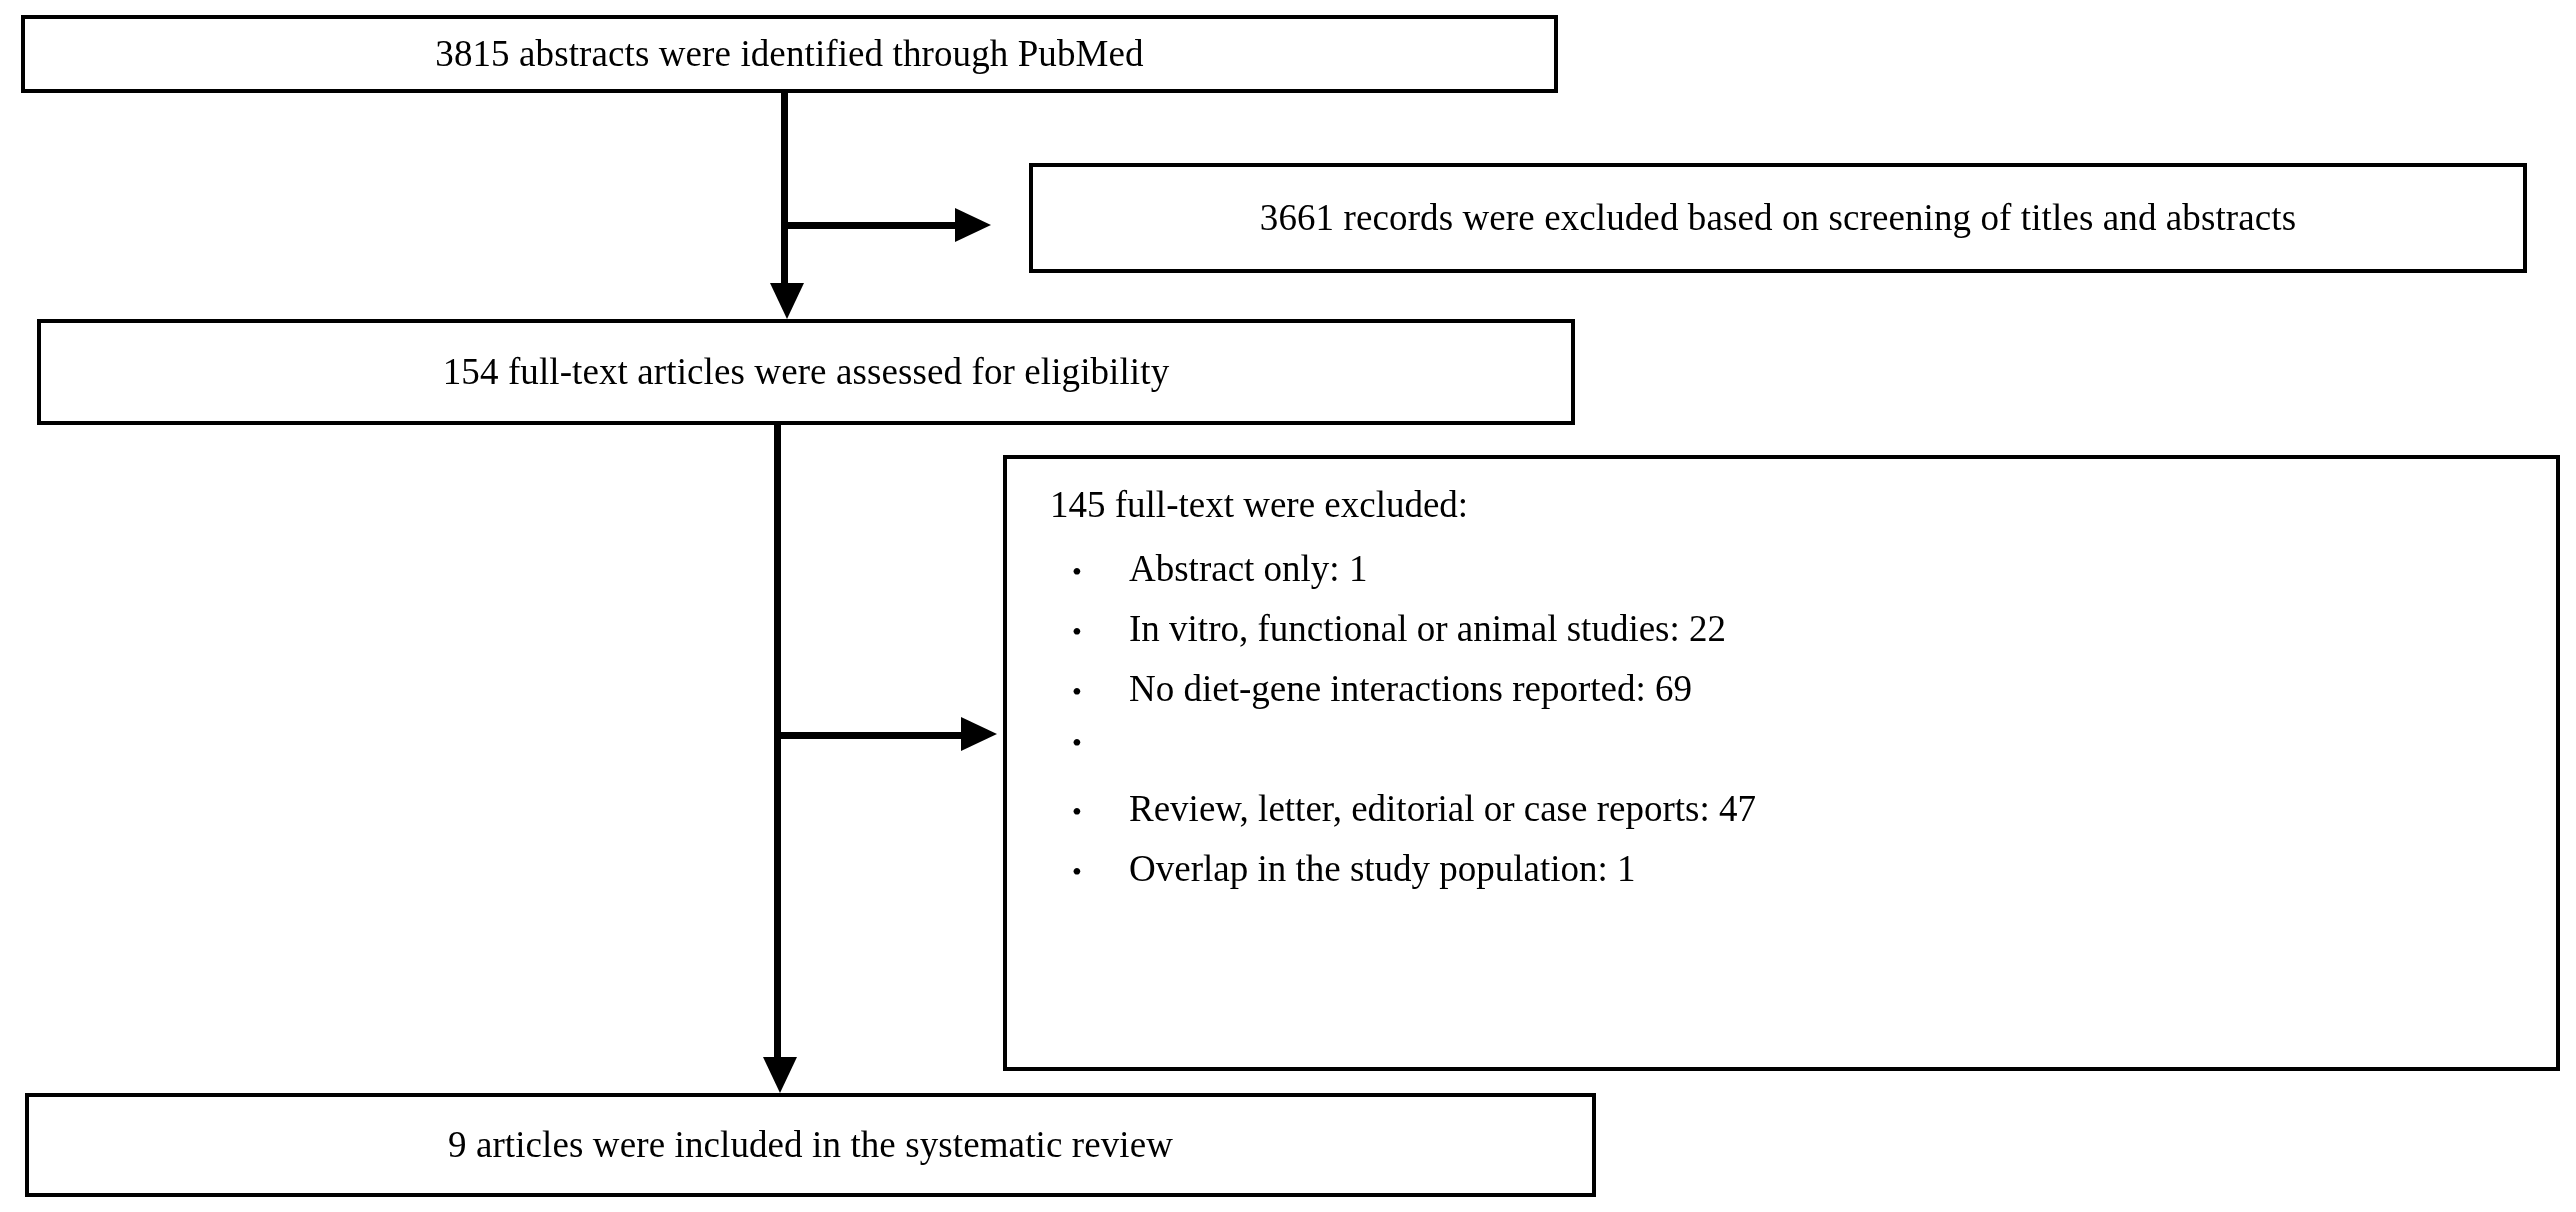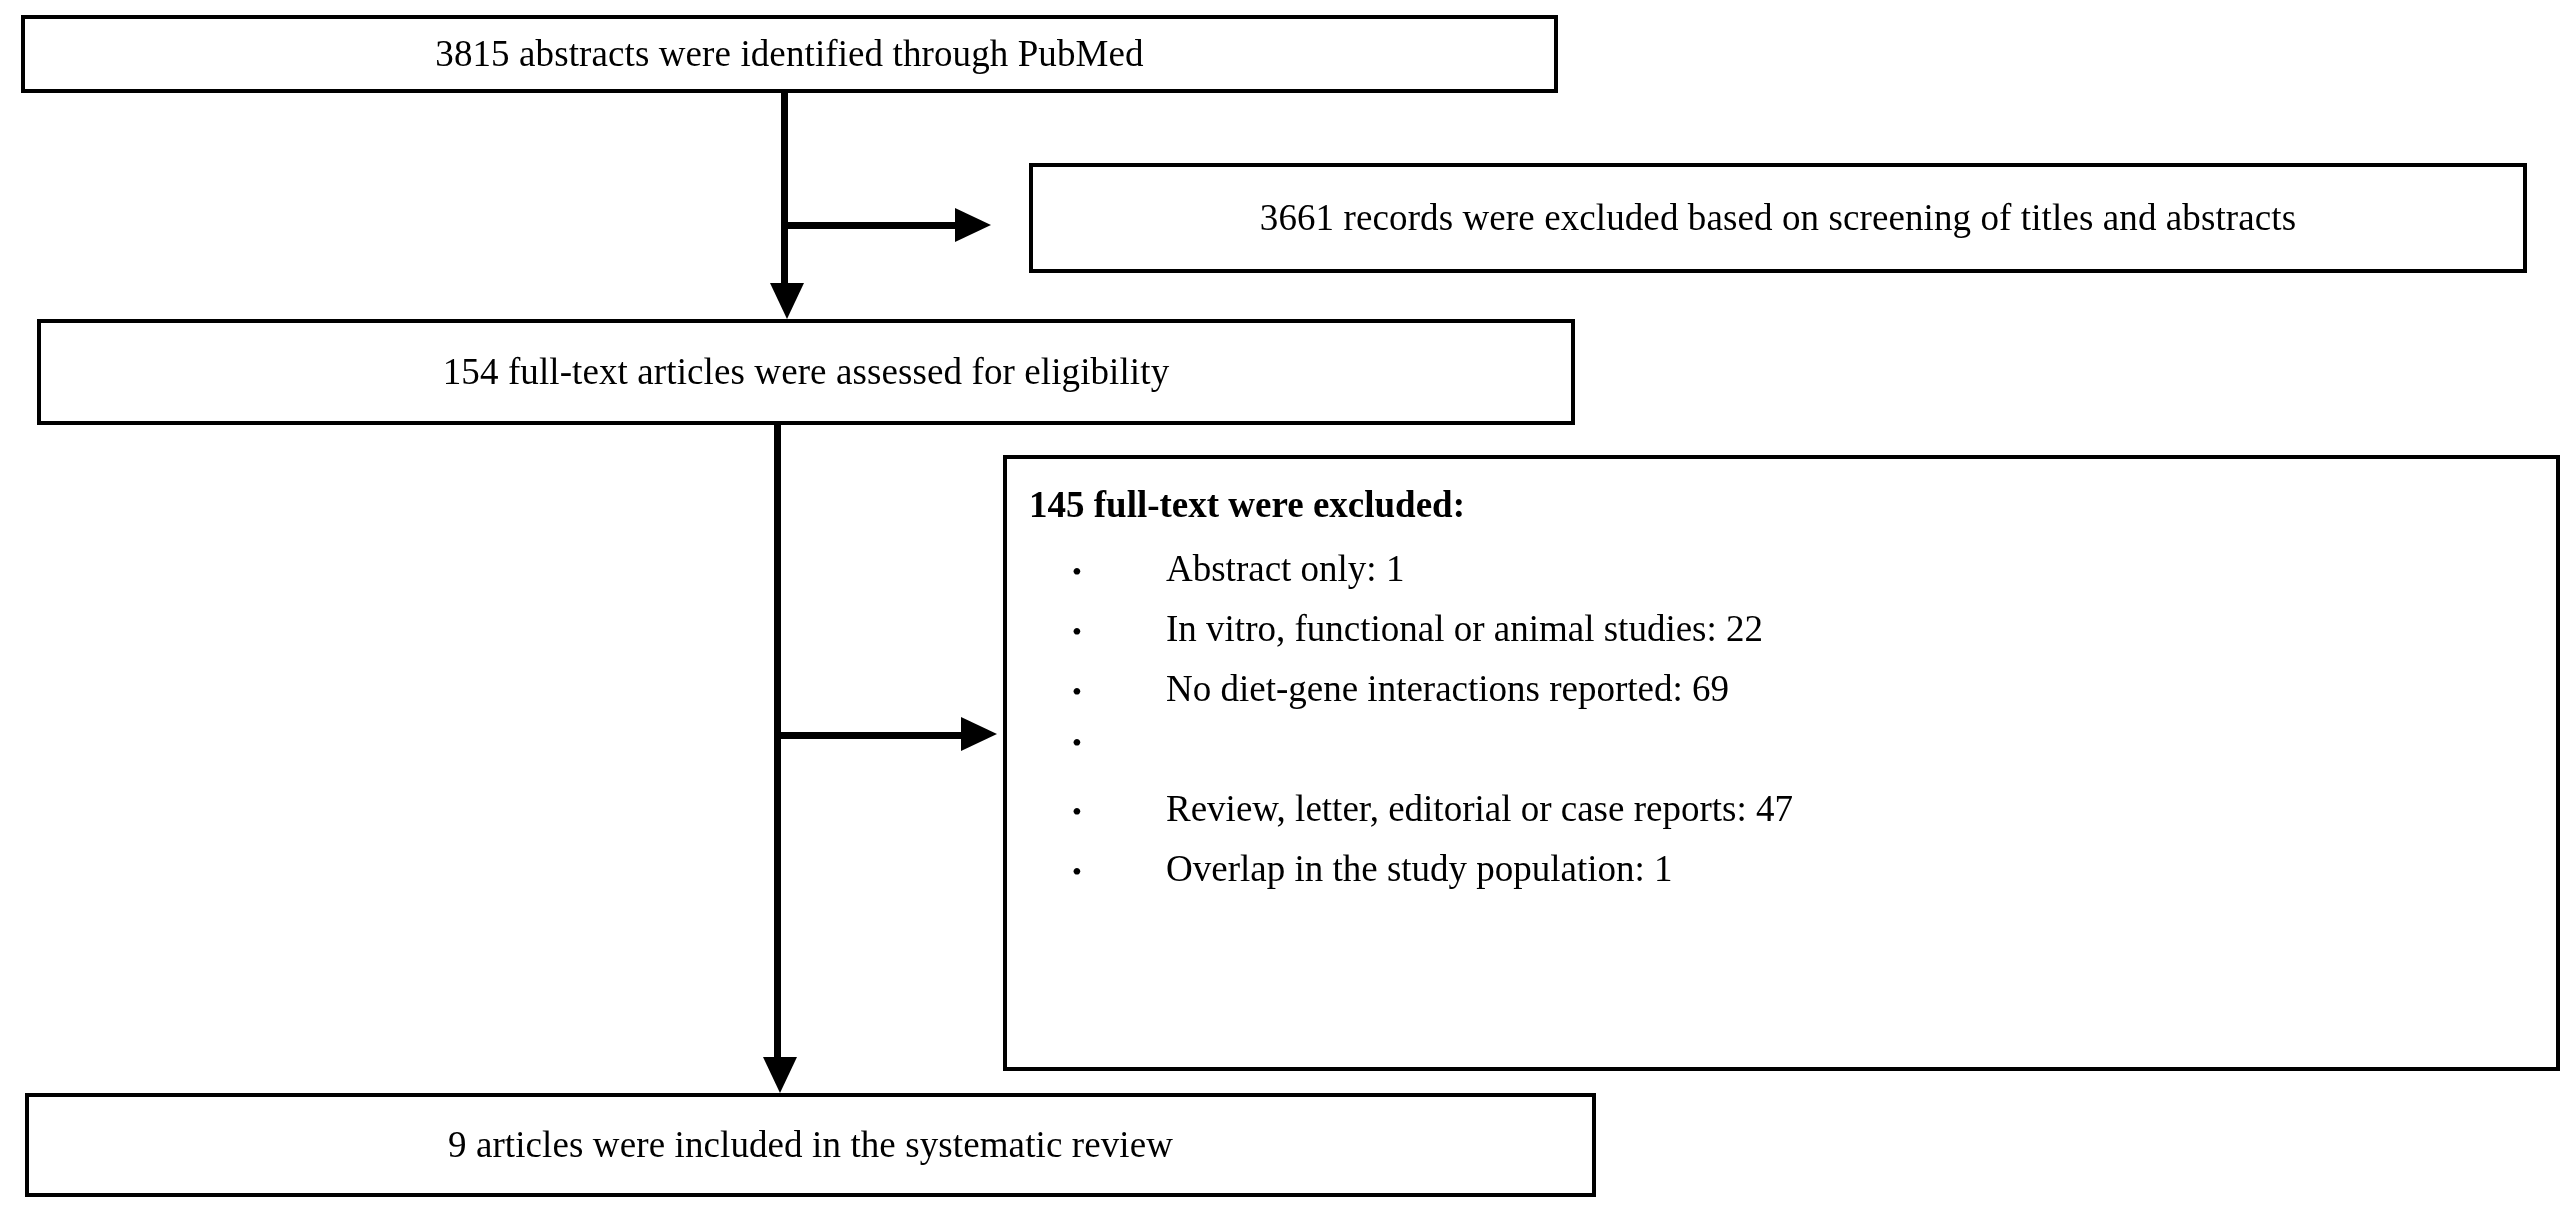--- a/index.html
+++ b/index.html
@@ -40,44 +40,43 @@
     white-space: nowrap;
   }
 
   
   .box.detail {
     padding: 26px 0 24px 0;
   }
   .detail-heading {
     font-size: 37px;
     line-height: 1.1;
-    margin-left: 22px;
+    margin-left: 43px;
     margin-bottom: 23px;
     white-space: nowrap;
-    font-weight: bold;
   }
   .bullet-list {
     list-style: none;
     margin: 0;
     padding: 0;
   }
   .bullet-row {
     display: flex;
     align-items: baseline;
     height: 60px;
   }
   .bullet-marker {
     width: 17px;
     margin-left: 65px;
     font-size: 28px;
     line-height: 1;
     flex: 0 0 auto;
   }
   .bullet-text {
-    margin-left: 77px;
+    margin-left: 40px;
     font-size: 37px;
     line-height: 1.1;
     white-space: nowrap;
   }
 
   
   .vline {
     position: absolute;
     background: #000000;
     width: 6.6px;

